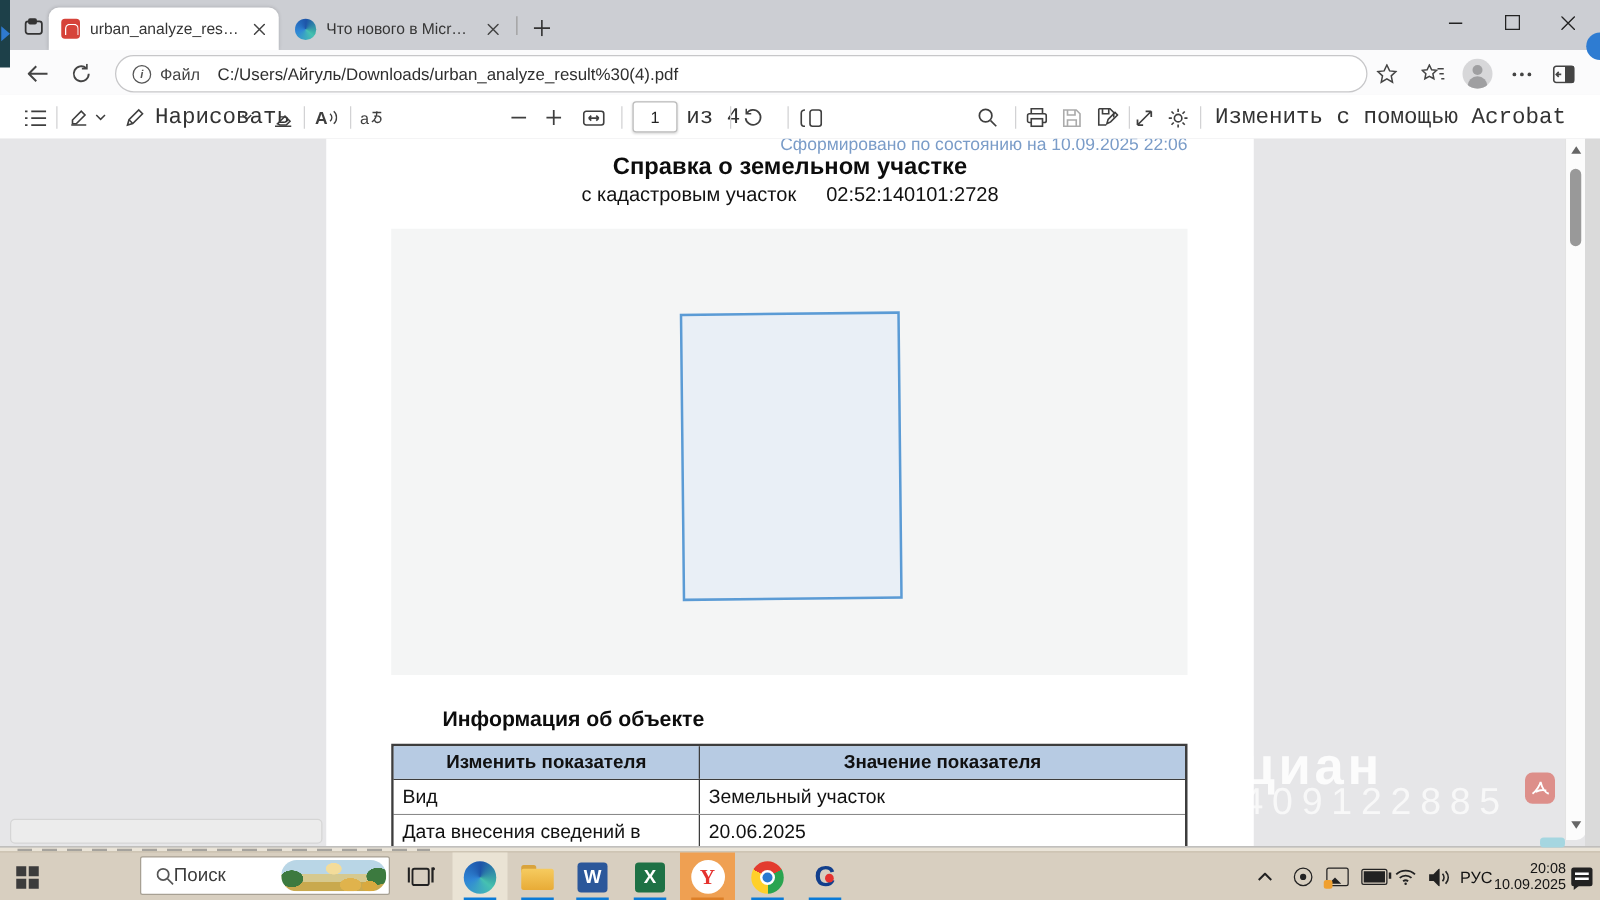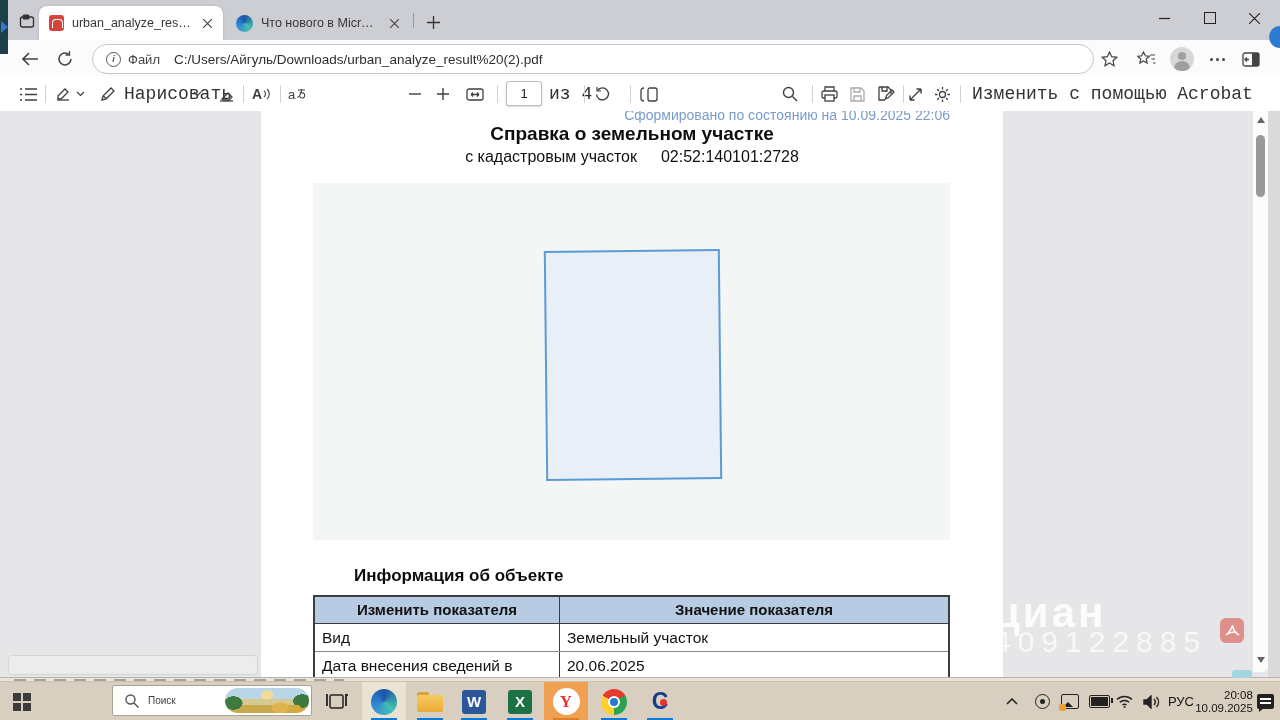--- a/index.html
+++ b/index.html
@@ -79,21 +79,21 @@
   
   .understrip{left:0;top:677px;width:1280px;height:4px;background:#eae4d8;border-top:1px solid #b3b3b3;}
   .blurtext{left:14px;top:1px;width:330px;height:2px;background:repeating-linear-gradient(90deg,rgba(110,110,110,.55) 0 12px,transparent 12px 20px);}
 
   
   .taskbar{left:0;top:681px;width:1280px;height:39px;background:#d8cfc0;border-top:1px solid #c9c0ae;}
   .startbtn{left:10px;top:8px;width:24px;height:24px;display:flex;align-items:center;justify-content:center;}
   .winlogo{width:18px;height:18px;display:grid;grid-template-columns:8px 8px;grid-template-rows:8px 8px;gap:2px;}
   .winlogo i{background:#3c3c3c;}
   .tsearch{left:112px;top:3px;width:200px;height:31px;background:#fff;border:1px solid #a7a093;border-radius:2px;display:flex;align-items:center;box-sizing:border-box;}
-  .tsearch .txt{font-size:10px;color:#3c3c3c;margin-left:9px;}
+  .tsearch .txt{font-size:15px;color:#3c3c3c;}
   .widget{position:absolute;right:2px;top:2px;width:84px;height:25px;border-radius:13px;
     background:
       radial-gradient(14px 9px at 66% 80%,#e0b34c 60%,transparent 62%),
       radial-gradient(10px 7px at 84% 84%,#d8a93f 60%,transparent 62%),
       radial-gradient(15px 11px at 10% 60%,#3c7a3f 60%,transparent 62%),
       radial-gradient(15px 11px at 92% 52%,#3c7a3f 60%,transparent 62%),
       radial-gradient(11px 8px at 50% 28%,#f3dc9a 55%,transparent 60%),
       linear-gradient(#b9d6e6 0 45%,#d6c98f 45% 70%,#c9a94e 70%);}
   .slot{top:0;width:44px;height:39px;display:flex;align-items:center;justify-content:center;}
   .slot .ul{position:absolute;left:9px;bottom:0;width:26px;height:3px;background:#0b7bd7;}
@@ -200,21 +200,21 @@
     </div>
     <div class="abs navic" style="left:52px;">
       <svg width="16" height="16" viewBox="0 0 16 16" stroke="#444" stroke-width="1.5" fill="none">
           <path d="M14 8a6 6 0 1 1-2-4.5"></path>
           <path d="M12.5 0v4h-4" stroke-width="1.3"></path>
         </svg>
     </div>
     <div class="abs omni">
       <span class="infocirc">i</span>
       <span class="scheme">Файл</span>
-      <span class="url">C:/Users/Айгуль/Downloads/urban_analyze_result%20(2).pdf</span>
+      <span class="url">C:/Users/Айгуль/Downloads/urban_analyze_result%30(4).pdf</span>
     </div>
     <div class="abs navic" style="left:1096px;">
       <svg width="17" height="17" viewBox="0 0 17 17" fill="none" stroke="#444" stroke-width="1.2">
           <path d="M8.5 1l2.2 4.7 5 .6-3.7 3.4 1 5L8.5 12l-4.5 2.7 1-5L1.3 6.3l5-.6z"></path>
         </svg>
     </div>
     <div class="abs navic" style="left:1133px;">
       <svg width="19" height="17" viewBox="0 0 19 17" fill="none" stroke="#444" stroke-width="1.2">
           <path d="M6.5 1l1.8 3.8 4 .5-3 2.7.8 4L6.5 10l-3.6 2 .8-4-3-2.7 4-.5z"></path>
           <path d="M13 4h5M14.5 8h3.5M16 12h2.5"></path>

